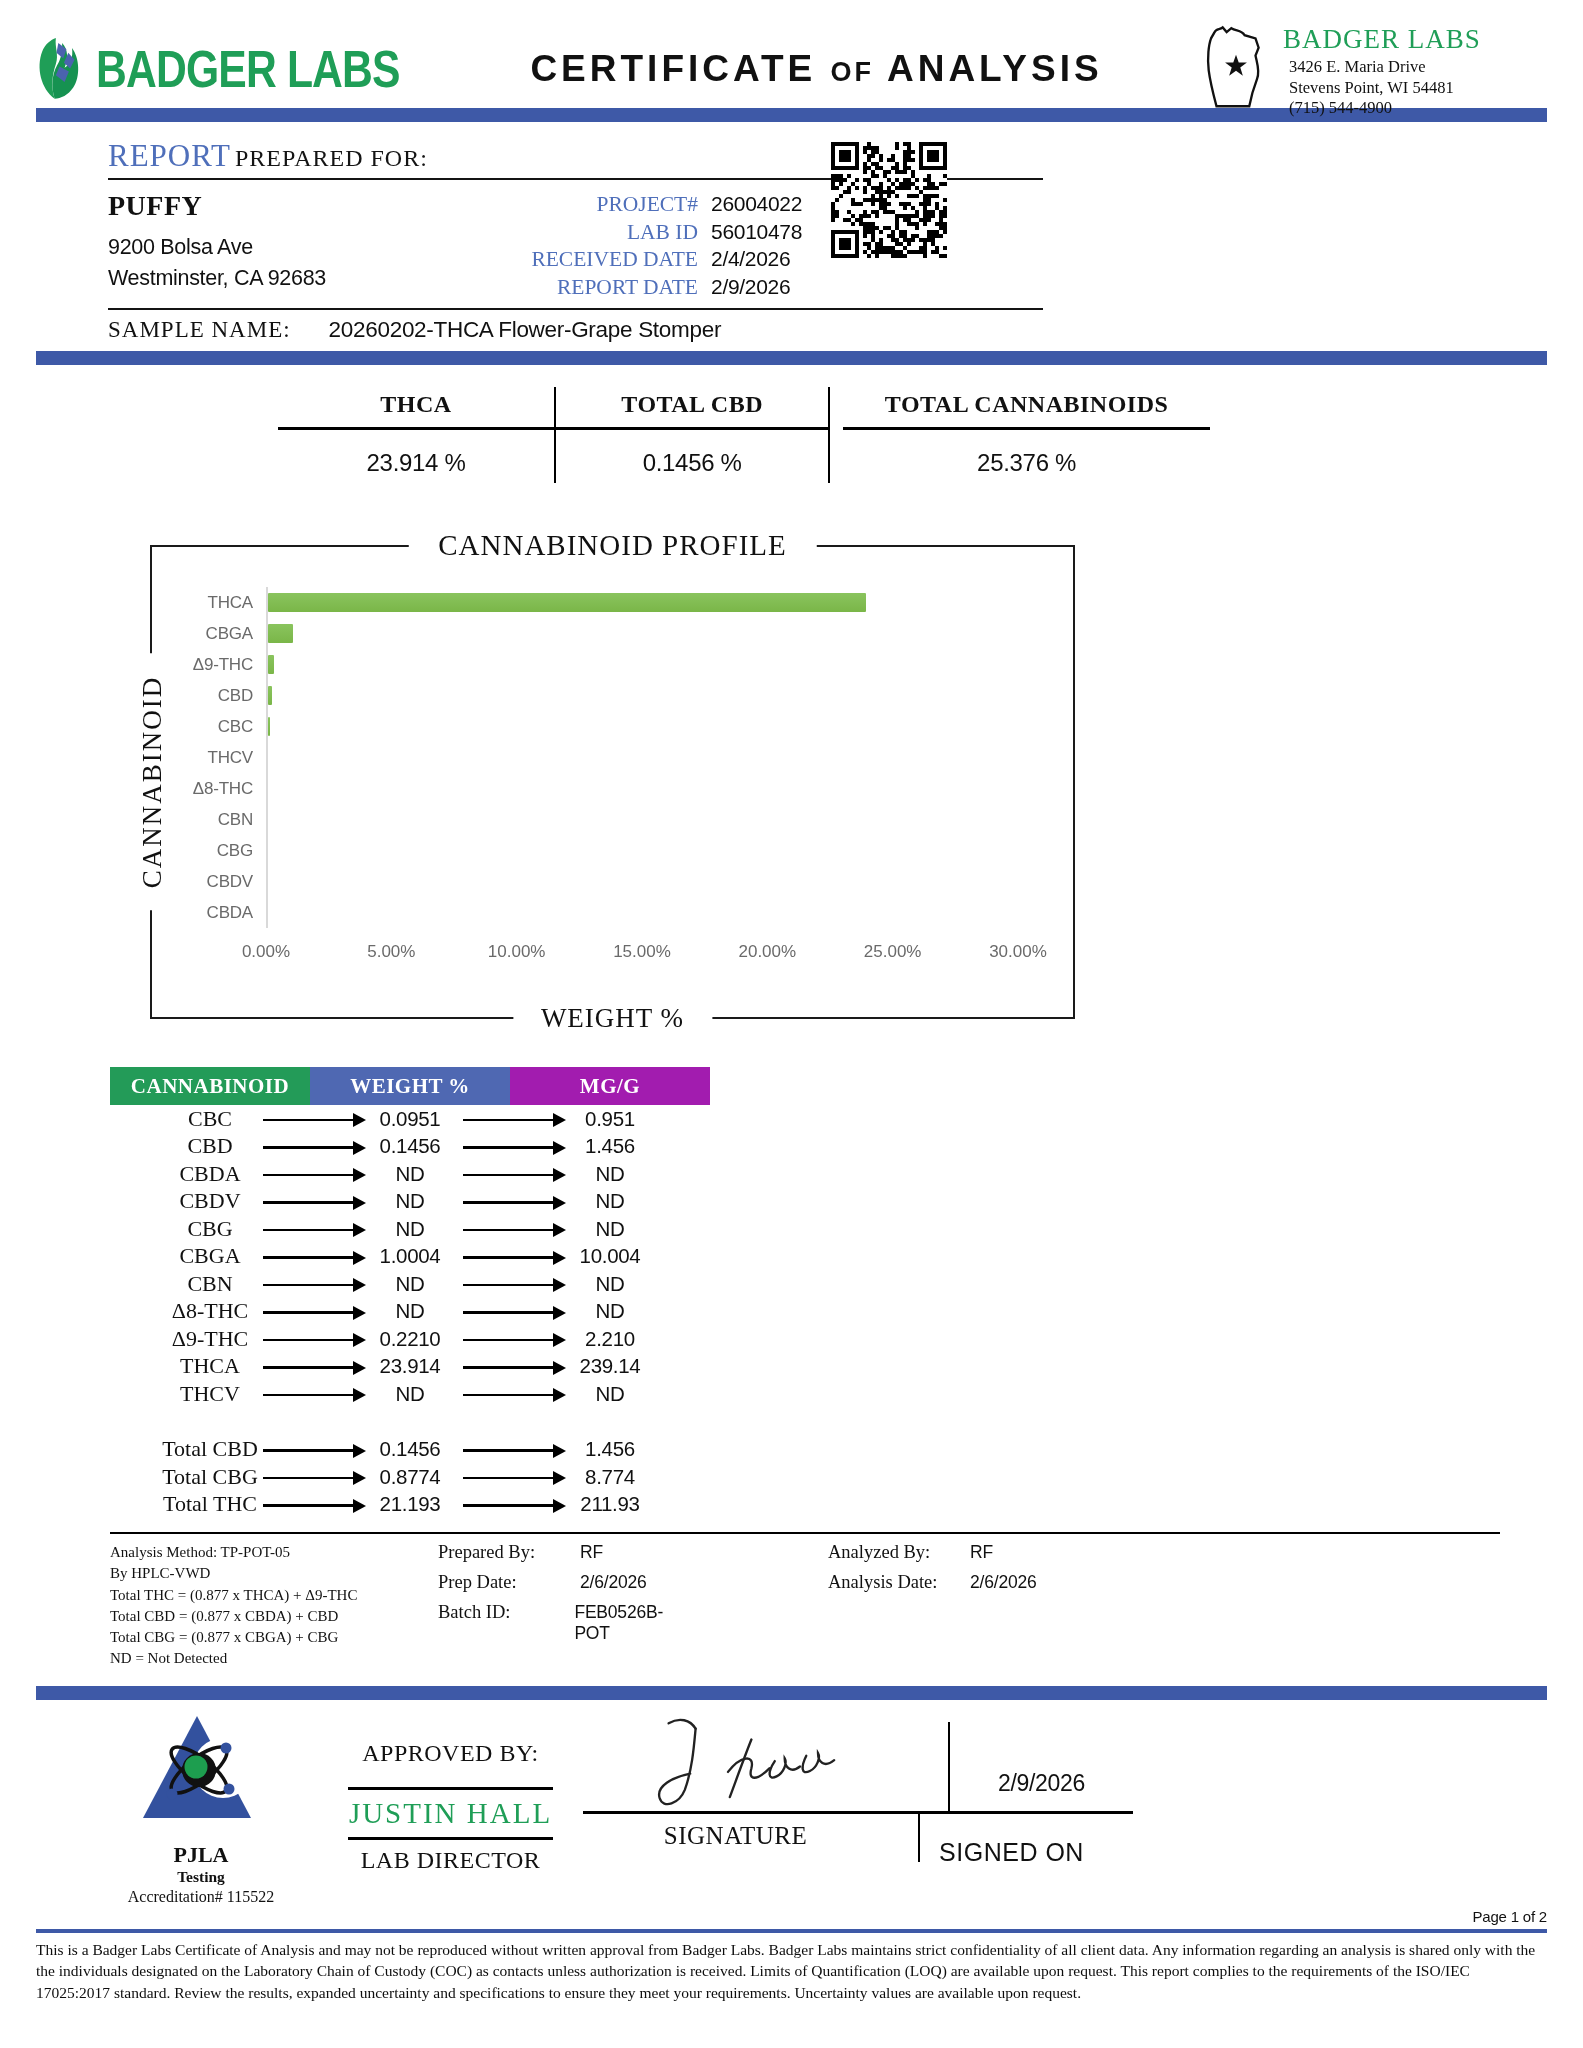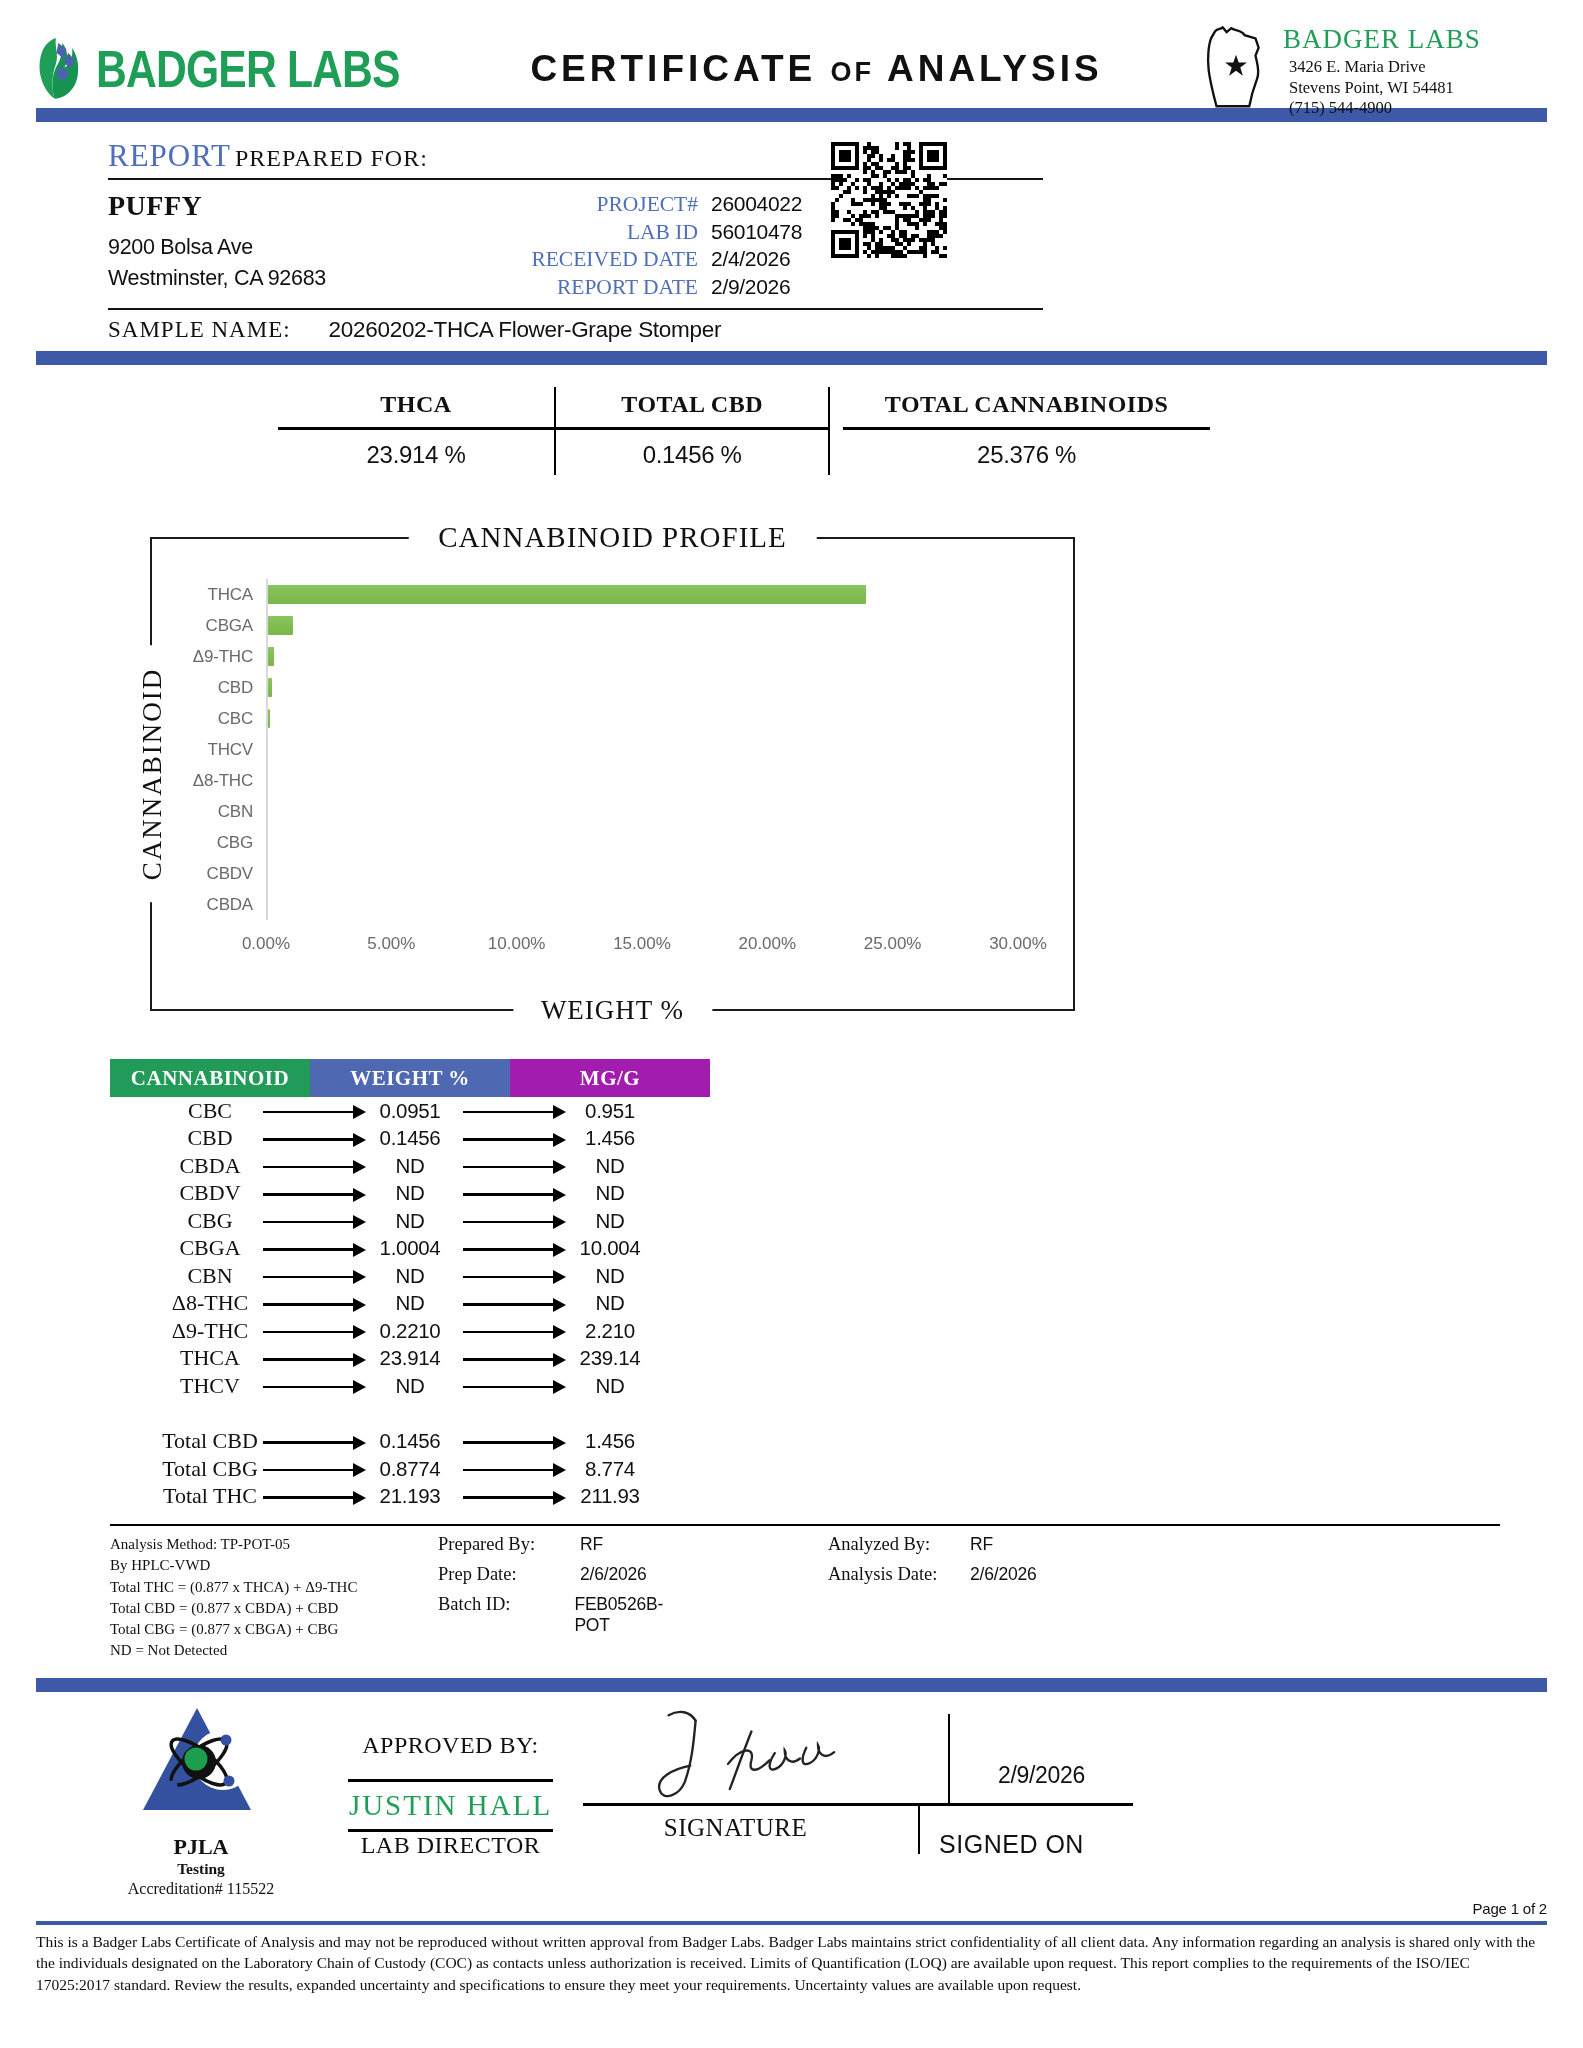--- a/index.html
+++ b/index.html
@@ -43,21 +43,21 @@
   .sample-value { font-size:22.5px; margin-left:38px; letter-spacing:-.3px; }
 
   
   .summary { display:flex; margin-left:242px; width:932px; margin-top:22px; }
   .sum-col { text-align:center; }
   .sum-col:nth-child(1){ width:282px; border-right:2.5px solid #000; }
   .sum-col:nth-child(2){ width:278px; border-right:2.5px solid #000; }
   .sum-col:nth-child(3){ width:372px;margin-left:13px; }
   .sum-head { font-family:"Liberation Serif", serif; font-weight:bold; font-size:24px;
               padding:4px 0 9px; border-bottom:3px solid #000; letter-spacing:.5px; }
-  .sum-val { font-size:24px; padding-top:11px; padding-bottom:6px; letter-spacing:-.3px; }
+  .sum-val { font-size:24px; padding-top:19px; padding-bottom:6px; letter-spacing:-.3px; }
 
   
   .chart-frame { position:relative; margin-left:114px; width:925px; margin-top:62px;
                  border:2px solid #1a1a1a; height:474px; }
   .chart-title { position:absolute; top:0; left:50%; transform:translate(-50%,-55%);
                  background:#fff; padding:0 30px; font-family:"Liberation Serif", serif;
                  font-size:29px; letter-spacing:1px; white-space:nowrap; }
   .chart-ylab { position:absolute; left:0; top:50%; transform:translate(-50%,-50%) rotate(-90deg);
                 background:#fff; padding:0 22px; font-family:"Liberation Serif", serif;
                 font-size:27px; letter-spacing:2px; white-space:nowrap; }
@@ -103,21 +103,21 @@
   .footer { display:flex; margin-top:12px; }
   .pjla { width:250px; text-align:center; margin-left:40px; }
   .pjla-name { font-family:"Liberation Serif", serif; font-weight:bold; font-size:22px; margin-top:8px; }
   .pjla-sub { font-family:"Liberation Serif", serif; font-weight:bold; font-size:15.5px; }
   .pjla-acc { font-family:"Liberation Serif", serif; font-size:16px; margin-top:2px; }
   .approved { width:205px; margin-left:22px; text-align:center; margin-top:28px; }
   .app-label { font-family:"Liberation Serif", serif; font-size:24px; letter-spacing:.5px;
                border-bottom:3px solid #000; padding-bottom:20px; }
   .app-name { font-family:"Liberation Serif", serif; font-size:29px; color:#1f9e57; letter-spacing:2px;
               padding:7px 0 7px; border-bottom:3px solid #000; }
-  .app-title { font-family:"Liberation Serif", serif; font-size:24px; letter-spacing:.5px; }
+  .app-title { font-family:"Liberation Serif", serif; font-size:24px; padding-top:7px; letter-spacing:.5px; }
   .sig-zone { display:flex; margin-left:30px; margin-top:10px; }
   .sig-cell { width:365px; position:relative; border-bottom:3px solid #000; height:92px; }
   .sig-cell svg { position:absolute; bottom:-8px; left:55px; }
   .date-cell { width:185px; border-bottom:3px solid #000; border-left:2.5px solid #000;
                display:flex; align-items:flex-end; justify-content:center; height:92px;
                font-size:23px; padding-bottom:14px; letter-spacing:-.3px; }
   .sig-labels { display:flex; }
   .sig-label { width:365px; text-align:center; font-family:"Liberation Serif", serif; font-size:25px;
                padding-top:8px; letter-spacing:.5px; }
   .date-label { width:185px; border-left:2.5px solid #000; text-align:center;

